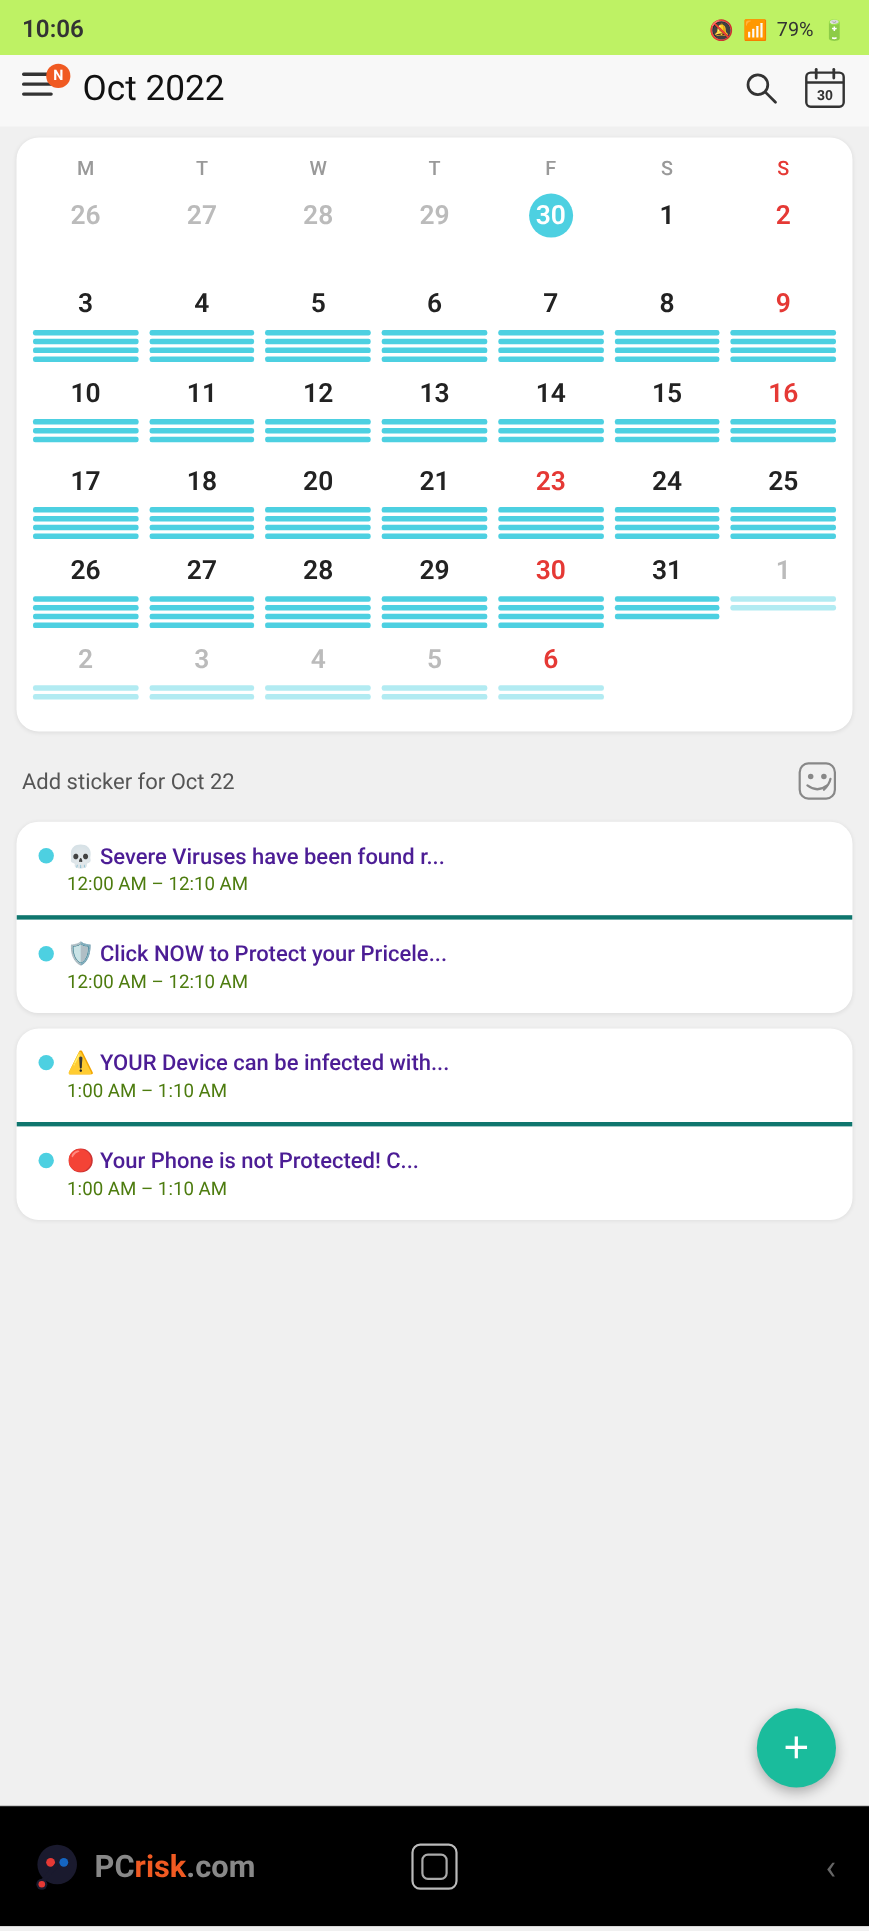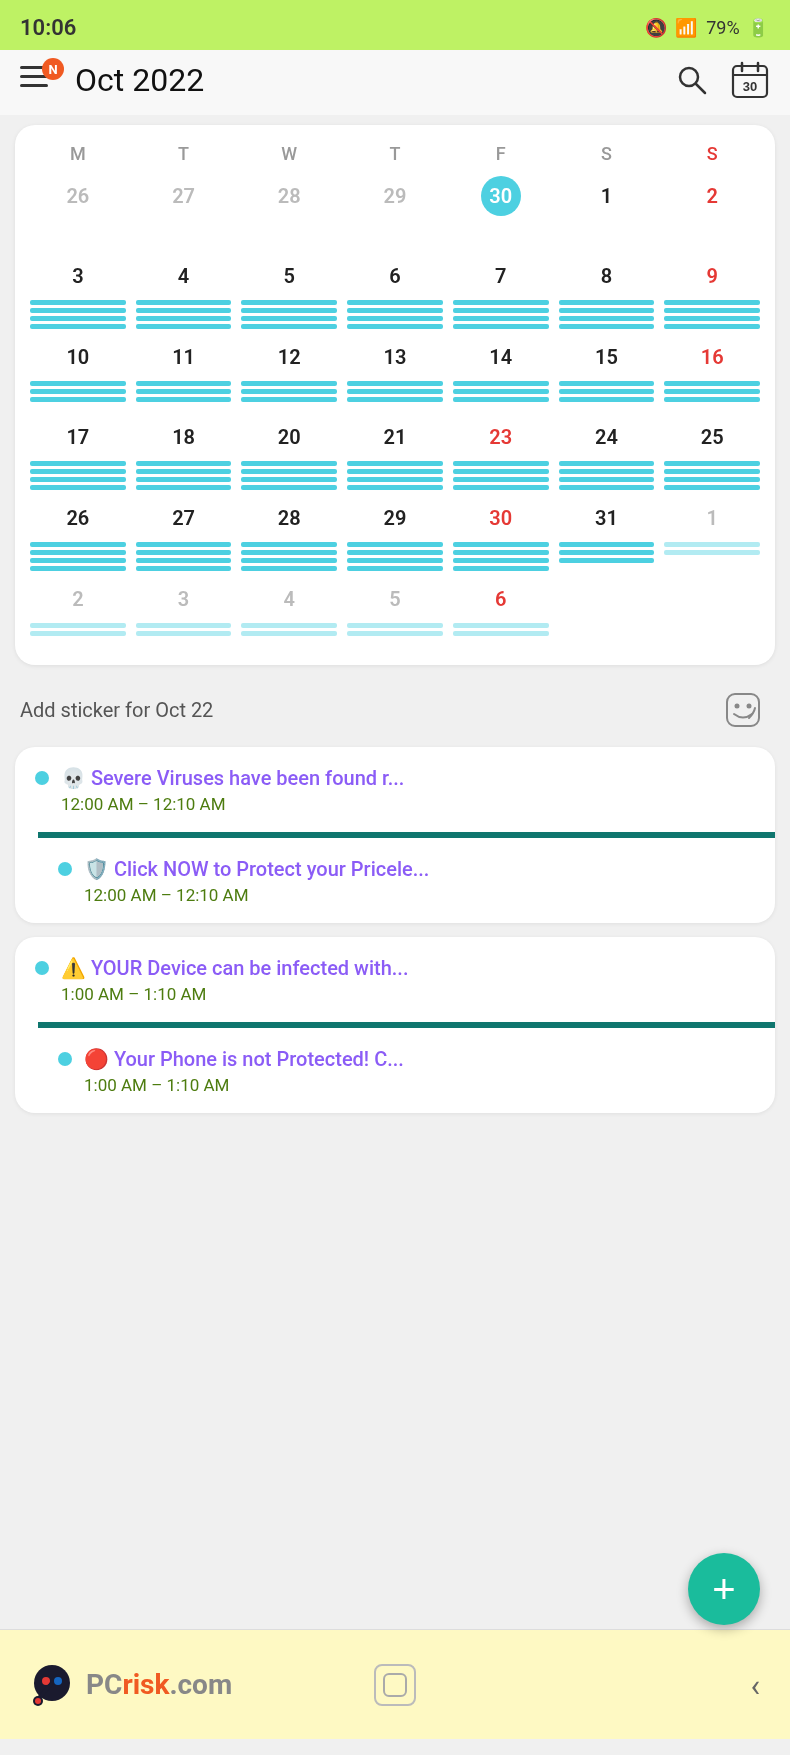--- a/index.html
+++ b/index.html
@@ -121,21 +121,21 @@
       grid-template-columns: repeat(7, 1fr);
     }
     .cal-cell {
       display: flex;
       flex-direction: column;
       align-items: center;
       padding: 4px 2px;
       min-height: 80px;
     }
     .cal-day {
-      font-size: 20px;
+      font-size: 24px;
       font-weight: 600;
       color: #222;
       margin-bottom: 4px;
       width: 40px;
       height: 40px;
       display: flex;
       align-items: center;
       justify-content: center;
       border-radius: 50%;
     }
@@ -184,37 +184,36 @@
       overflow: hidden;
       box-shadow: 0 1px 4px rgba(0,0,0,0.07);
     }
     .event-item {
       padding: 18px 20px;
       display: flex;
       align-items: flex-start;
       gap: 12px;
     }
     .event-item + .event-item {
-      border-top: 6px solid #0f766e;
-      margin-left: 23px;
+      border-top: 4px solid #0f766e;
     }
     .event-dot {
       width: 14px;
       height: 14px;
       border-radius: 50%;
       background: #4dd0e1;
       margin-top: 6px;
       flex-shrink: 0;
     }
     .event-content {
       flex: 1;
     }
     .event-title {
       font-size: 20px;
-      color: #8b5cf6;
+      color: #4c1d95;
       font-weight: 500;
       line-height: 1.3;
     }
     .event-time {
       font-size: 17px;
       color: #4d7c0f;
       margin-top: 3px;
     }
 
     
@@ -237,25 +236,25 @@
     .fab-plus {
       color: white;
       font-size: 40px;
       line-height: 1;
       font-weight: 300;
     }
 
     
     .bottom-bar {
       position: absolute;
-      bottom: 16px;
+      bottom: 4px;
       left: 0;
       right: 0;
       height: 110px;
-      background: #fef9c3;
+      background: #000000;
       display: flex;
       align-items: center;
       padding: 0 30px;
       border-top: 1px solid #ddd;
       z-index: 5;
     }
     .bottom-logo {
       display: flex;
       align-items: center;
       gap: 8px;

